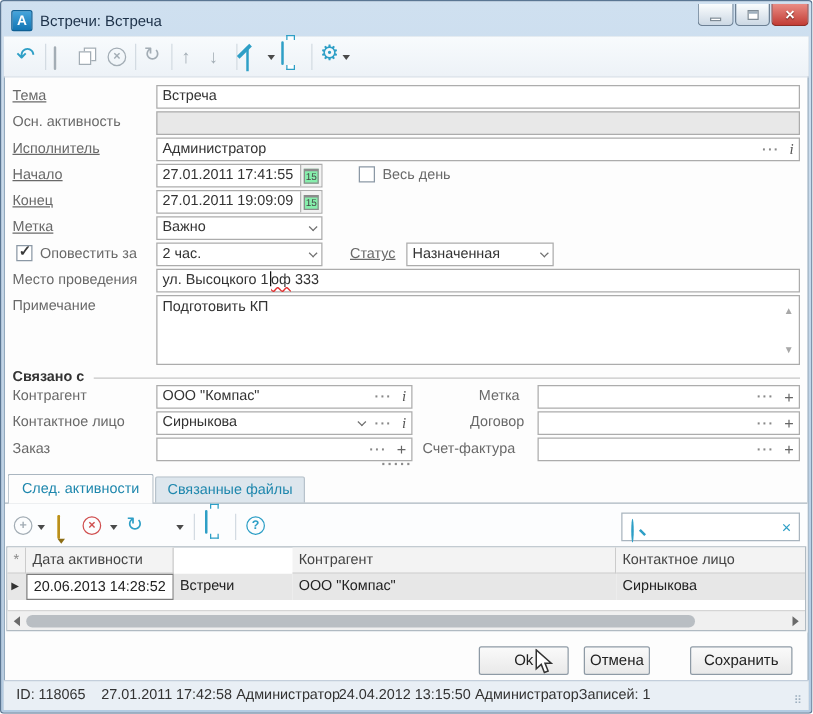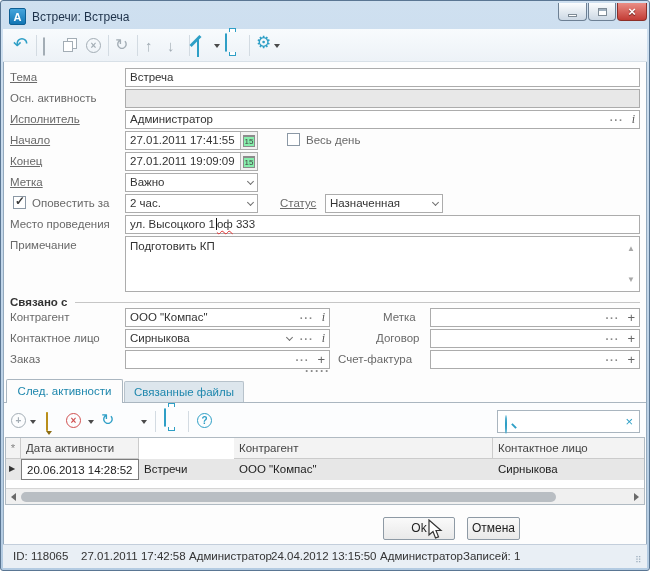--- a/index.html
+++ b/index.html
@@ -344,20 +344,21 @@
       <div class="hsb">
         <i class="tri-l" style="position:absolute; left:5px; top:4px;"></i>
         <div class="hsb-thumb" style="left:15px; width:535px;"></div>
         <i class="tri-r" style="position:absolute; right:5px; top:4px;"></i>
       </div>
     </div>
   </div>
 
   <div class="btn" style="left:383px; top:517px; width:72px;">Ok</div>
   <div class="btn" style="left:467px; top:517px; width:53px;">Отмена</div>
+  <div class="btn" style="left:552px; top:517px; width:82px;">Сохранить</div>
 
   <svg class="abs" style="left:428px; top:519px; z-index:9;" width="16" height="22" viewBox="0 0 16 22">
     <path d="M1,1 L1,16 L5,12.5 L7.5,19 L10.5,17.8 L8,11.5 L13,11.5 Z" fill="#fff" stroke="#333" stroke-width="1.2"></path>
   </svg>
 
   <div class="statusbar">
     <span style="left:10px;">ID: 118065</span>
     <span style="left:78px;">27.01.2011 17:42:58</span>
     <span style="left:186px;">Администратор</span>
     <span style="left:268px;">24.04.2012 13:15:50</span>

